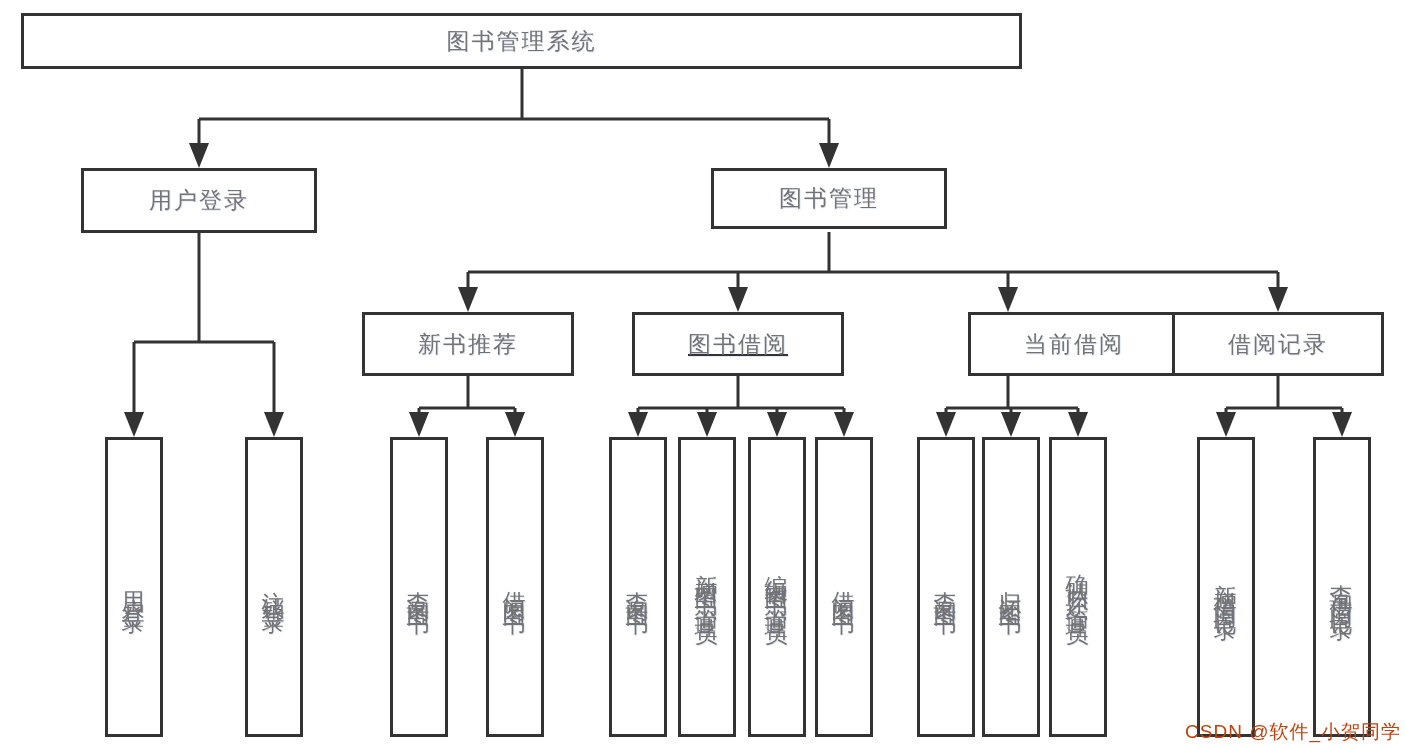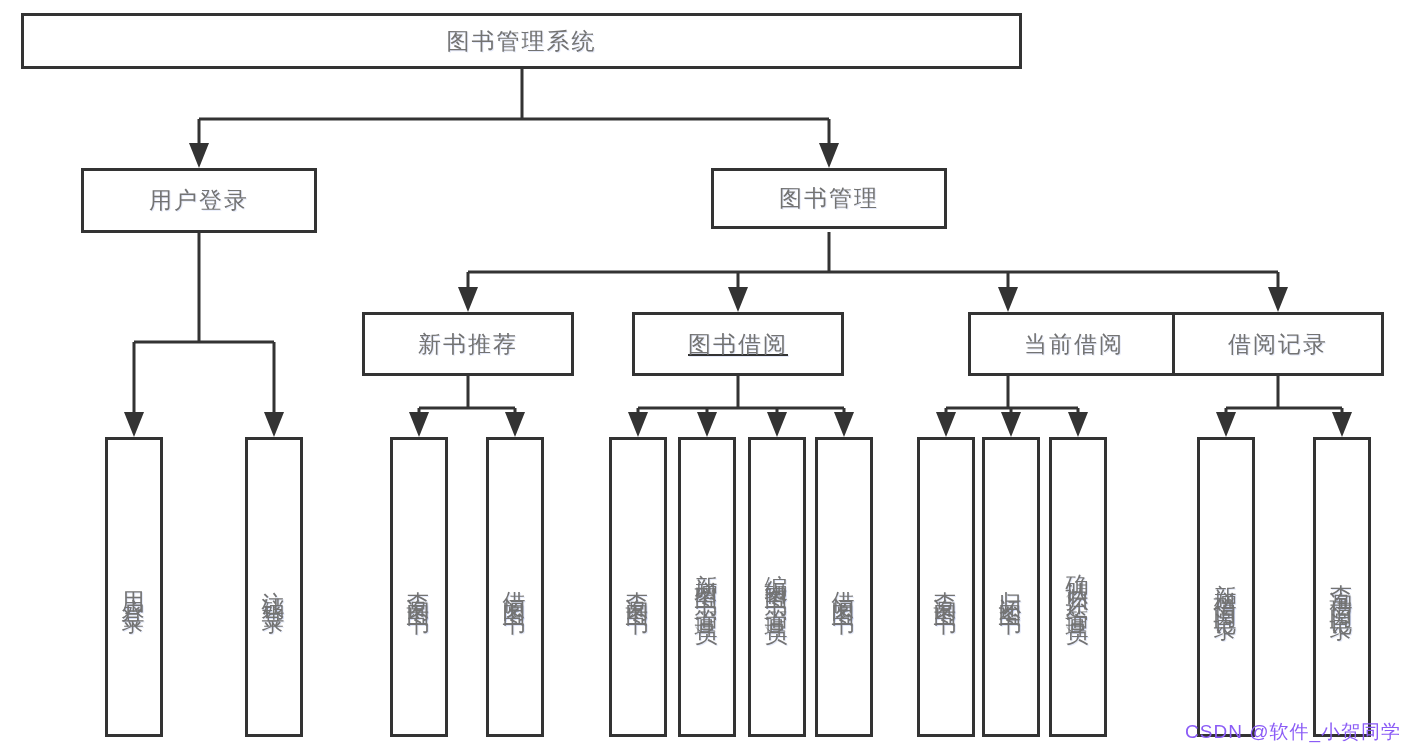--- a/index.html
+++ b/index.html
@@ -30,21 +30,21 @@
   .n-l3-0{left:362px;} .n-l3-1{left:632px;text-decoration:underline;} .n-l3-2{left:932px;margin-left:36px;} .n-l3-3{left:1172px;}
   
   .leaf{top:437px;width:58px;height:300px;}
   .lf-0{left:105px;}  .lf-1{left:245px;}
   .lf-2{left:390px;}  .lf-3{left:486px;}
   .lf-4{left:609px;}  .lf-5{left:678px;}  .lf-6{left:748px;}  .lf-7{left:815px;}
   .lf-8{left:917px;}  .lf-9{left:982px;}  .lf-10{left:1049px;}
   .lf-11{left:1197px;} .lf-12{left:1313px;}
   .watermark{
     position:absolute;right:4px;top:719px;z-index:5;
-    font-size:19px;color:#8b5cf6;letter-spacing:1px;white-space:nowrap;
+    font-size:19px;color:#c2410c;letter-spacing:1px;white-space:nowrap;
   }
 </style>
 </head>
 <body>
 
 <div class="canvas">
 
   <svg class="connectors" viewBox="0 0 1405 747">
     <path fill="none" stroke="#333333" stroke-width="3" d="
       M522 69 V119 M199 119 H829 M199 119 V150 M829 119 V150

